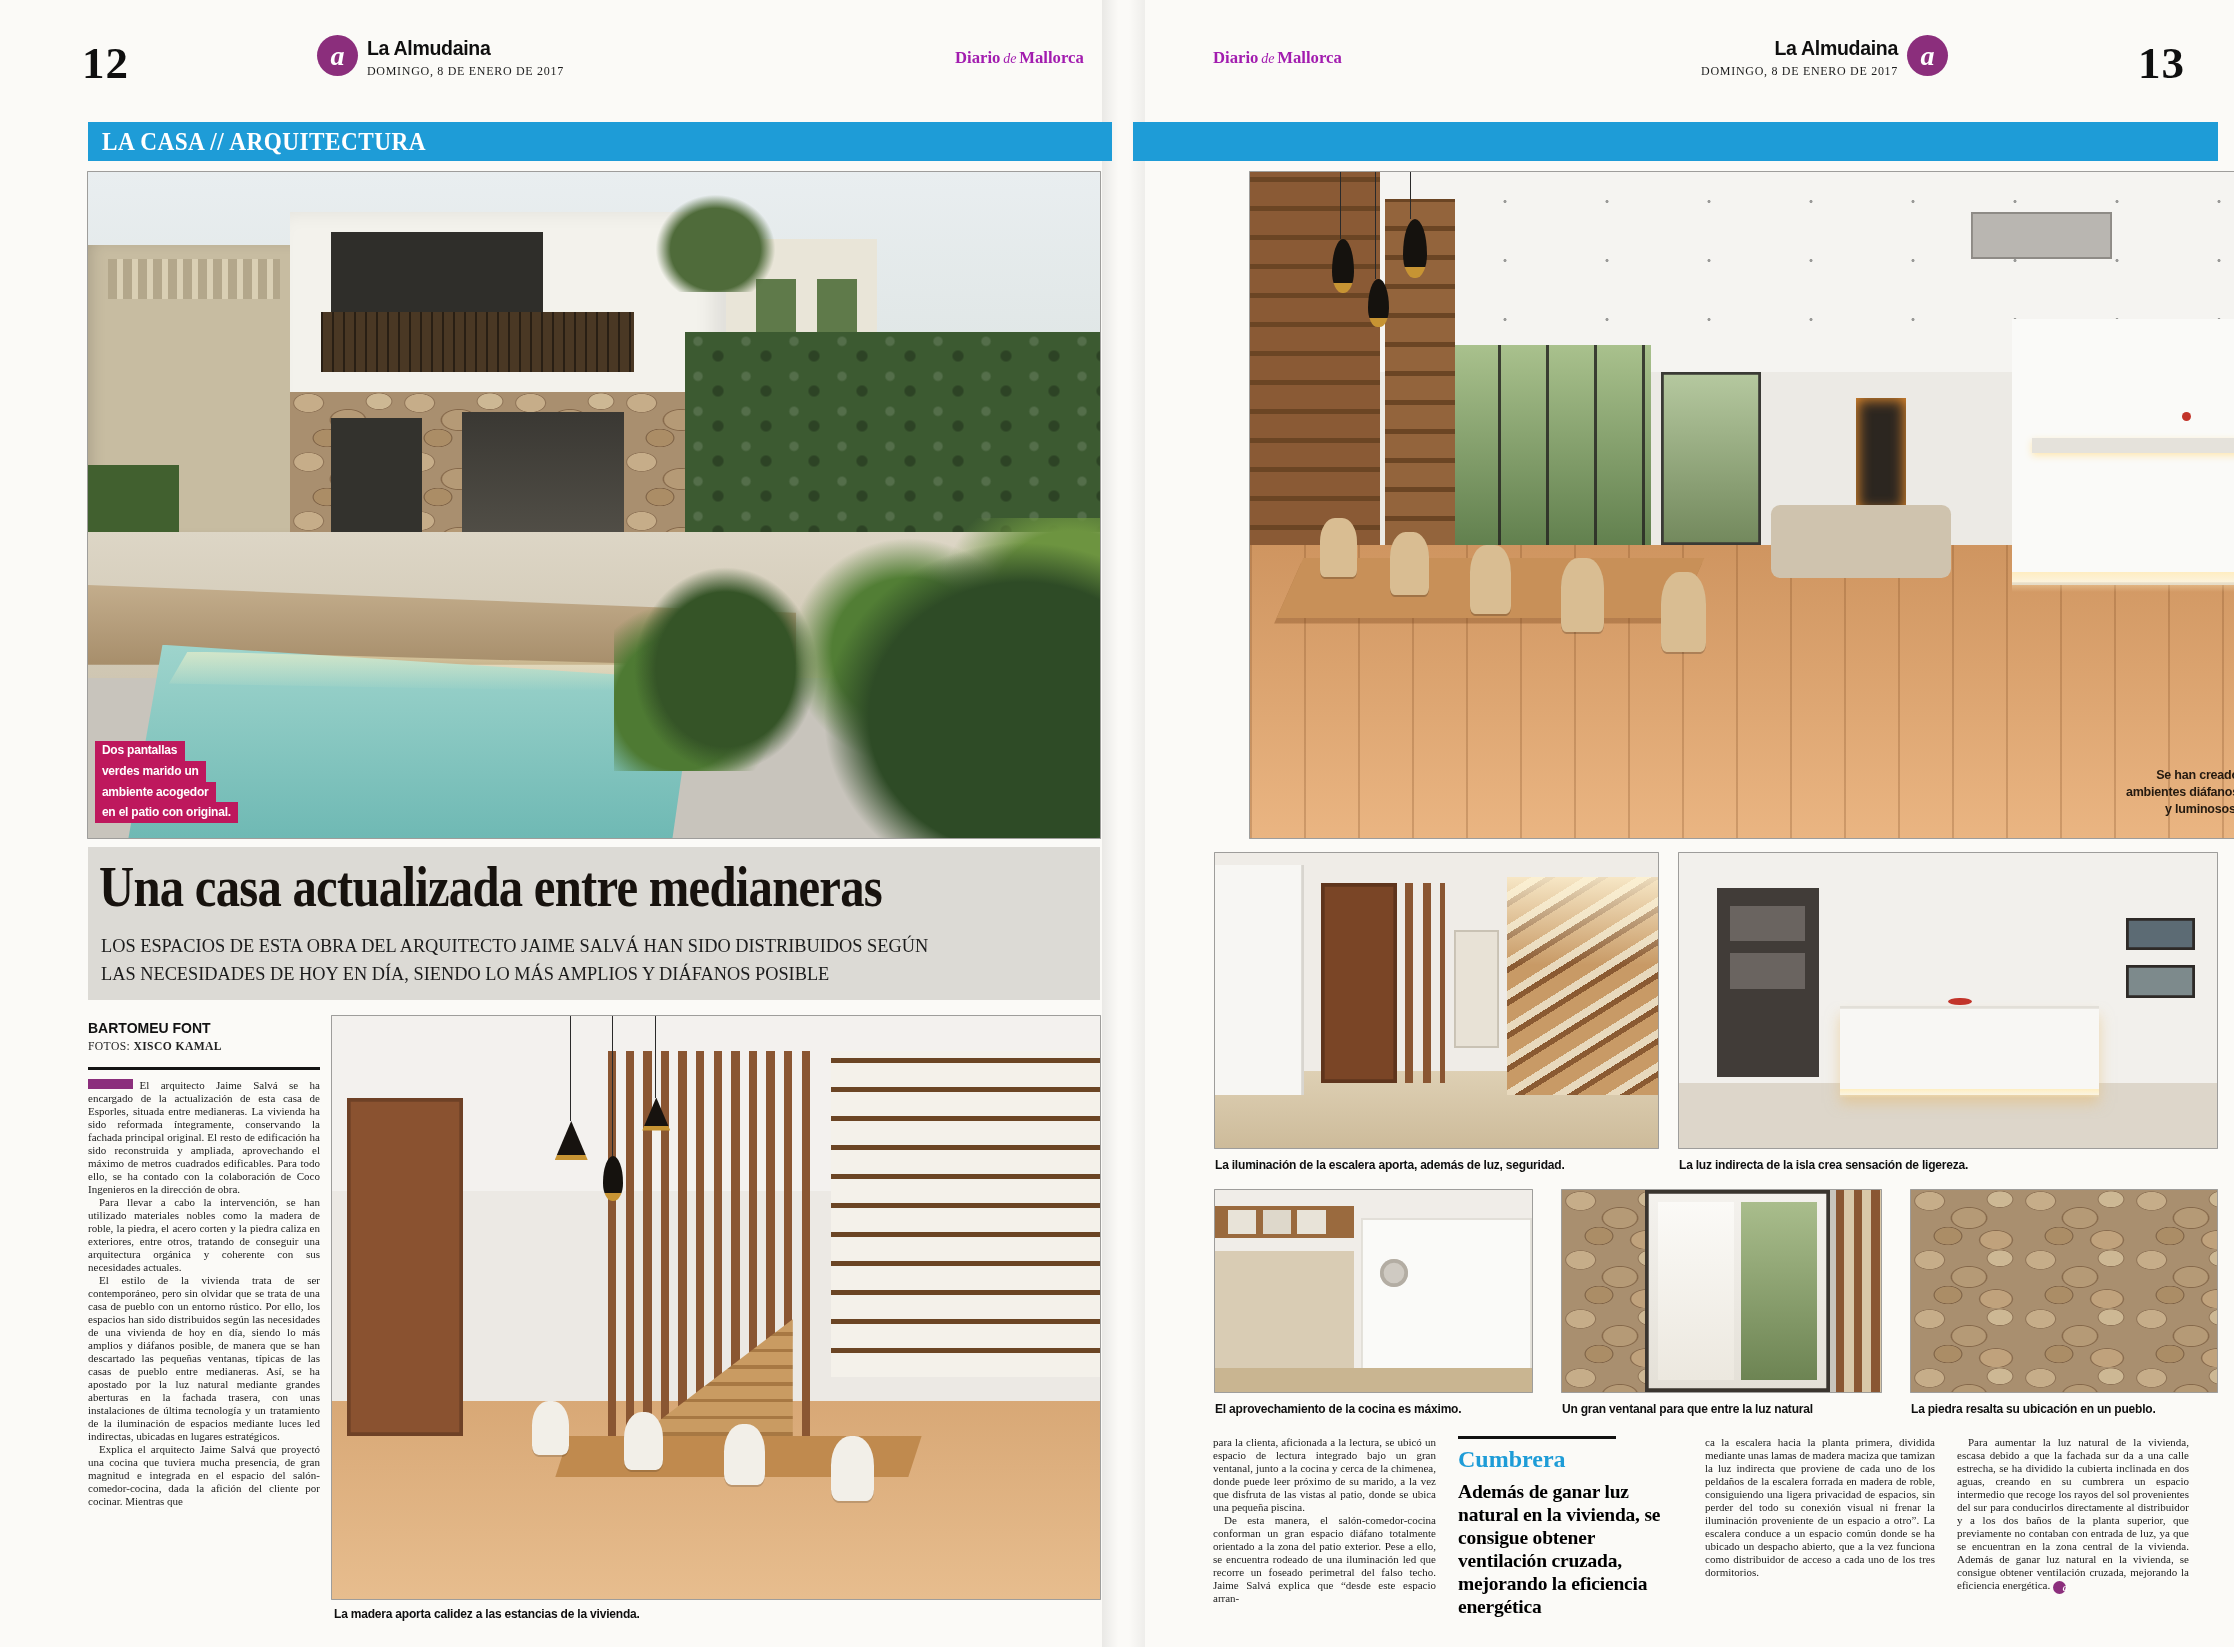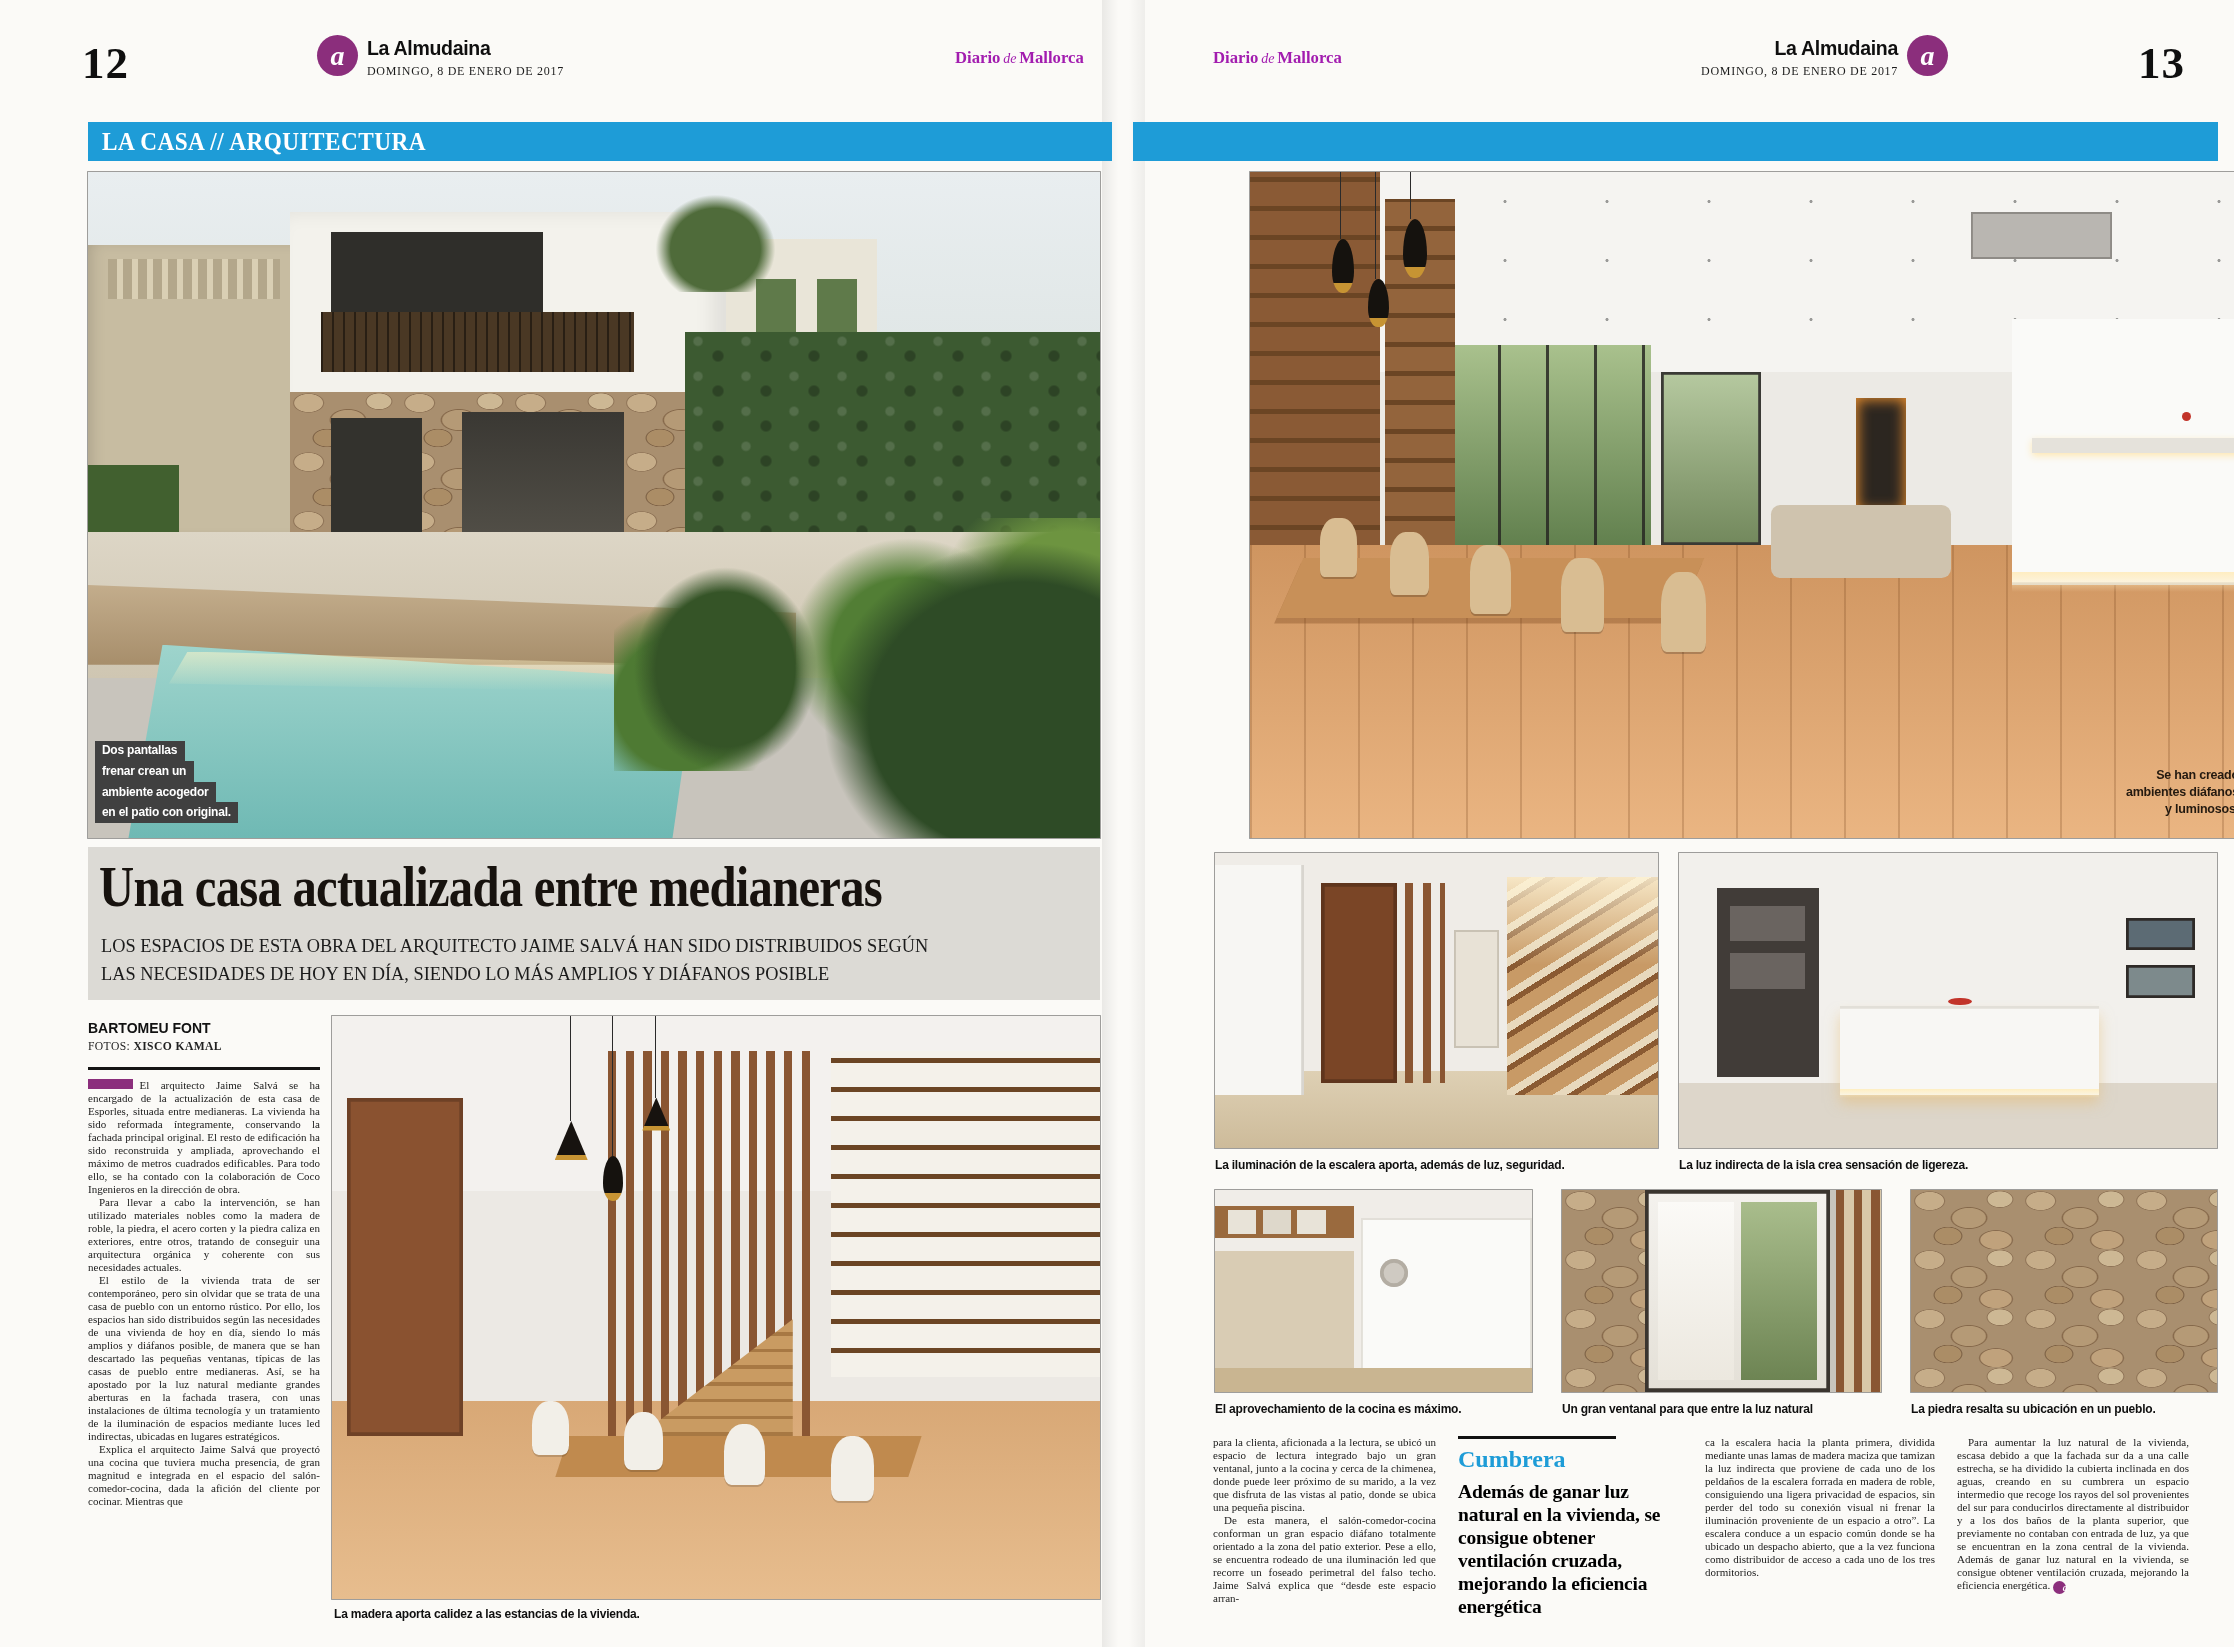--- a/index.html
+++ b/index.html
@@ -17,21 +17,21 @@
   .diario .de{font-style:italic;font-weight:400;font-size:14px;padding:0 2.8px;}
   
   .secbar{background:#1e9cd7;height:39px;overflow:hidden;}
   .secbar span{display:inline-block;transform:scaleX(.93);transform-origin:left center;
         color:#fff;font:700 25px/39px "Liberation Serif",serif;letter-spacing:0.5px;padding-left:15px;}
   
   .photo{overflow:hidden;background:#c8c4bc;box-shadow:0 0 0 0.9px rgba(20,20,20,.45);}
   .photo .abs{position:absolute;}
   
   .ovl{left:7.4px;bottom:15px;}
-  .ovl span{display:table;background:#404040;color:#fff;font:700 12px/1.25 "Liberation Sans",sans-serif;
+  .ovl span{display:table;background:#be185d;color:#fff;font:700 12px/1.25 "Liberation Sans",sans-serif;
         padding:2.8px 7.4px 2.8px 6.5px;letter-spacing:-0.2px;}
   
   .ovr{right:13px;bottom:20.4px;text-align:right;}
   .ovr span{display:block;color:#241a10;font:700 12.5px/1.35 "Liberation Sans",sans-serif;letter-spacing:-0.2px;}
   
   .hblock{background:#dcdad5;}
   .headline{white-space:nowrap;display:inline-block;transform:scaleX(.84);transform-origin:left center;
         font:700 58px/1 "Liberation Serif",serif;color:#17120e;letter-spacing:-0.9px;}
   .subhead{white-space:nowrap;display:inline-block;transform:scaleX(.94);transform-origin:left center;
         font:400 19.5px/1 "Liberation Serif",serif;color:#1b1b1b;letter-spacing:0;}
@@ -121,21 +121,21 @@
     <div class="abs" style="left:59%;top:24%;width:41%;height:36%;background:#3c5a31;background-image:radial-gradient(circle 7.4px at 13px 9.3px,rgba(255,255,255,.12) 0 3.7px,rgba(0,0,0,0) 5.6px),radial-gradient(circle 7.4px at 33px 24px,rgba(0,0,0,.25) 0 4.6px,rgba(0,0,0,0) 6.5px);background-size:48px 35px;"></div>
     <div class="abs" style="left:0;top:44%;width:9%;height:30%;background:#41602f;"></div>
     <div class="abs" style="left:0;top:54%;width:100%;height:22%;background:linear-gradient(#ddd6c6,#cfc6b2);"></div>
     <div class="abs" style="left:0;top:62%;width:70%;height:12%;background:linear-gradient(#c3ad8c,#a78e6b);clip-path:polygon(0 0,100% 35%,100% 100%,0 100%);"></div>
     <div class="abs" style="left:4%;top:71%;width:56%;height:29%;background:linear-gradient(#9ed4cc,#6fb9b4);clip-path:polygon(6% 0,100% 18%,96% 100%,0 100%);"></div>
     <div class="abs" style="left:8%;top:72%;width:46%;height:6%;background:linear-gradient(rgba(255,245,200,.55),rgba(0,0,0,0));clip-path:polygon(4% 0,100% 30%,98% 100%,0 80%);"></div>
     <div class="abs" style="left:52%;top:56%;width:22%;height:34%;background:radial-gradient(ellipse at 50% 55%,#355427 0 44%,rgba(0,0,0,0) 58%),radial-gradient(ellipse at 30% 70%,#4e7a33 0 30%,rgba(0,0,0,0) 45%);"></div>
     <div class="abs" style="left:70%;top:52%;width:32%;height:50%;background:radial-gradient(ellipse at 70% 60%,#2e4b26 0 48%,rgba(0,0,0,0) 62%),radial-gradient(ellipse at 35% 40%,#527e35 0 26%,rgba(0,0,0,0) 40%),radial-gradient(ellipse at 85% 25%,#6d9440 0 20%,rgba(0,0,0,0) 34%);"></div>
     <div class="abs ovl">
       <span>Dos pantallas</span>
-      <span>frenar crean un</span>
+      <span>verdes marido un</span>
       <span>ambiente acogedor</span>
       <span>en el patio con original.</span>
     </div>
   </div>
 
   <div class="abs hblock" style="left:88px;top:847px;width:1012px;height:153px;">
     <div class="abs" style="left:11px;top:11px;"><span class="headline">Una casa actualizada entre medianeras</span></div>
     <div class="abs" style="left:13px;top:89px;"><span class="subhead">LOS ESPACIOS DE ESTA OBRA DEL ARQUITECTO JAIME SALVÁ HAN SIDO DISTRIBUIDOS SEGÚN</span></div>
     <div class="abs" style="left:13px;top:117px;"><span class="subhead">LAS NECESIDADES DE HOY EN DÍA, SIENDO LO MÁS AMPLIOS Y DIÁFANOS POSIBLE</span></div>
   </div>

